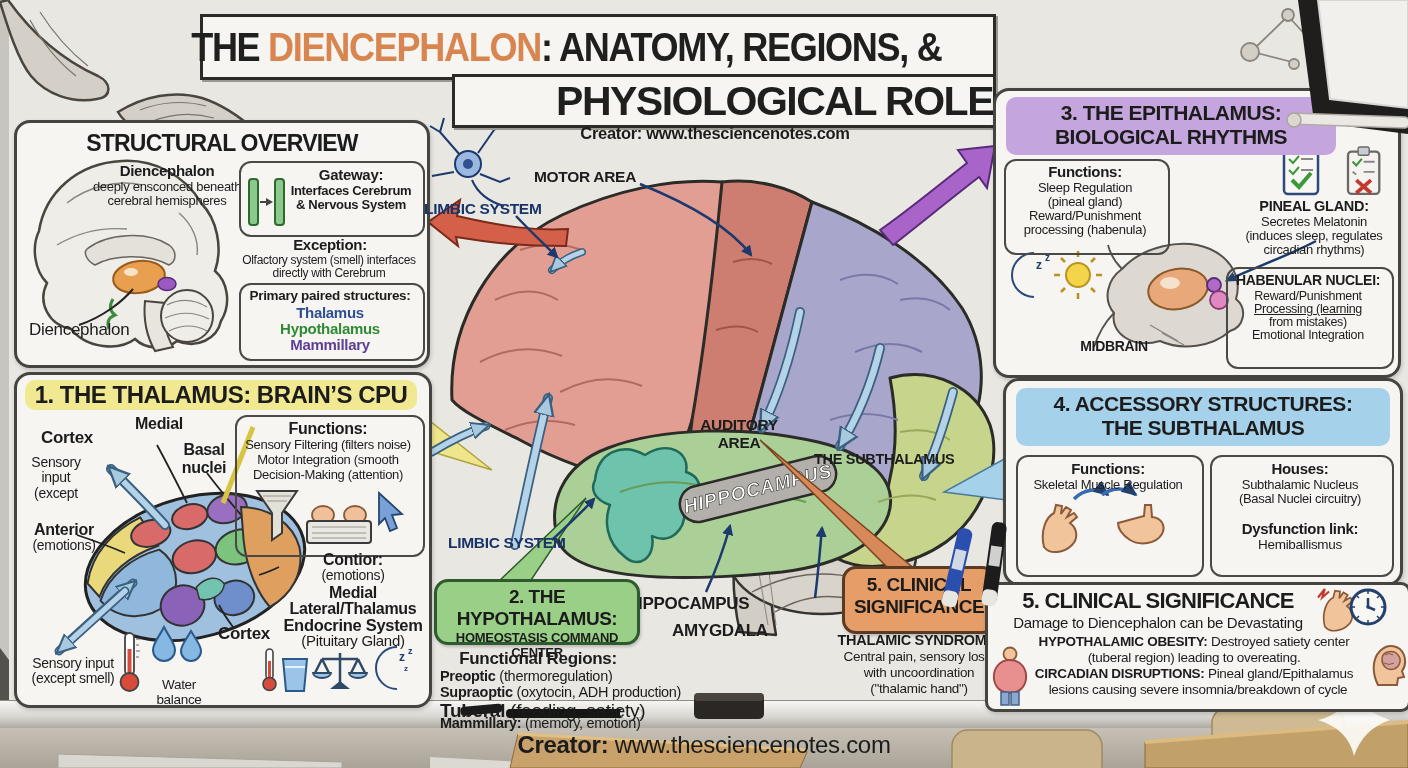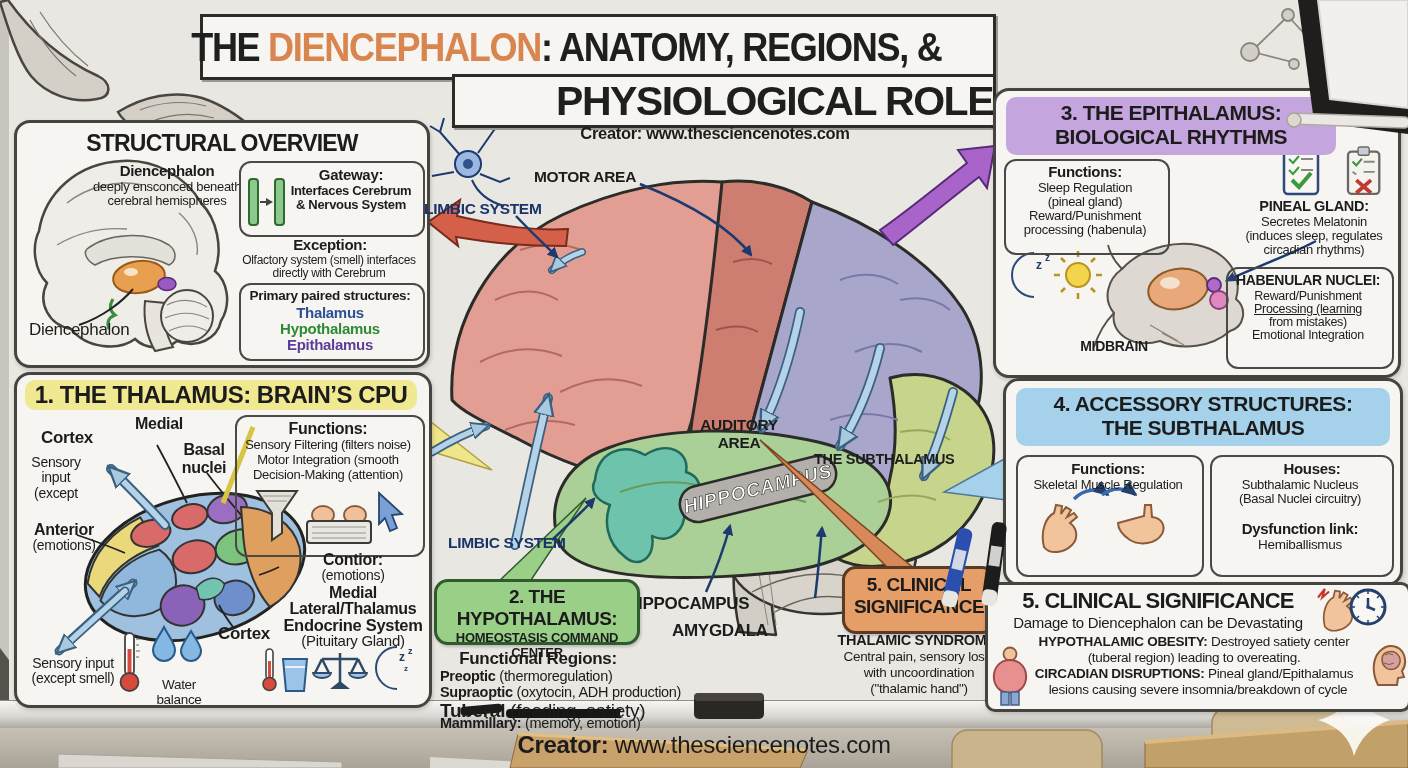--- a/index.html
+++ b/index.html
@@ -197,21 +197,21 @@
     <div class="lbl ctr" style="left:268px;top:44px;width:132px;font-size:15px;">Gateway:</div>
     <div class="lbl ctr" style="left:268px;top:61px;width:132px;font-size:13px;">Interfaces Cerebrum</div>
     <div class="lbl ctr" style="left:268px;top:75px;width:132px;font-size:13px;">&amp; Nervous System</div>
     <div class="lbl ctr" style="left:222px;top:114px;width:182px;font-size:15px;">Exception:</div>
     <div class="lbl ctr thin" style="left:216px;top:131px;width:192px;font-size:12px;">Olfactory system (smell) interfaces</div>
     <div class="lbl ctr thin" style="left:216px;top:144px;width:192px;font-size:12px;">directly with Cerebrum</div>
     <div class="sub" style="left:222px;top:160px;width:182px;height:74px;"></div>
     <div class="lbl ctr" style="left:222px;top:166px;width:182px;font-size:13.5px;">Primary paired structures:</div>
     <div class="lbl ctr" style="left: 222px; top: 182px; width: 182px; font-size: 15px; color: rgb(45, 78, 146);">Thalamus</div>
     <div class="lbl ctr" style="left: 222px; top: 198px; width: 182px; font-size: 15px; color: rgb(46, 139, 51);">Hypothalamus</div>
-    <div class="lbl ctr" style="left: 222px; top: 214px; width: 182px; font-size: 15px; color: rgb(93, 61, 150);">Epithalamus</div>
+    <div class="lbl ctr" style="left: 222px; top: 214px; width: 182px; font-size: 15px; color: rgb(93, 61, 150);">Mammillary</div>
   </div>
 
   <div class="box" style="left:14px;top:372px;width:412px;height:330px;">
     <svg width="412" height="330" viewBox="0 0 412 330">
       <defs>
         <marker id="ahB2" viewBox="0 0 12 12" refX="9" refY="6" markerWidth="3.8" markerHeight="3.8" orient="auto-start-reverse">
           <path d="M0,1L11,6L0,11z" fill="#a9cade" stroke="#3a617f" stroke-width="1.2"></path>
           </marker>
       </defs>
 
@@ -414,21 +414,21 @@
       </g>
     </svg>
     <div class="bar" style="left: 10px; top: 7px; width: 374px; height: 58px; background: rgb(165, 210, 234);">
       <div style="font-size:21px;margin-top:4px;letter-spacing:-0.5px;">4. ACCESSORY STRUCTURES:</div>
       <div style="font-size:21px;letter-spacing:-0.5px;">THE SUBTHALAMUS</div>
     </div>
     <div class="sub" style="left:10px;top:74px;width:184px;height:118px;"></div>
     <div class="lbl ctr" style="left:10px;top:80px;width:184px;font-size:15px;">Functions:</div>
     <div class="lbl ctr thin" style="left:10px;top:97px;width:184px;font-size:13px;">Skeletal Muscle Regulation</div>
     <div class="sub" style="left:204px;top:74px;width:180px;height:118px;"></div>
-    <div class="lbl ctr" style="left:204px;top:80px;width:180px;font-size:15px;margin-left:12px;">Houses:</div>
+    <div class="lbl ctr" style="left:204px;top:80px;width:180px;font-size:15px;">Houses:</div>
     <div class="lbl ctr thin" style="left:204px;top:97px;width:180px;font-size:13px;">Subthalamic Nucleus</div>
     <div class="lbl ctr thin" style="left:204px;top:111px;width:180px;font-size:13px;">(Basal Nuclei circuitry)</div>
     <div class="lbl ctr" style="left:204px;top:140px;width:180px;font-size:15px;">Dysfunction link:</div>
     <div class="lbl ctr thin" style="left:204px;top:157px;width:180px;font-size:13.5px;">Hemiballismus</div>
   </div>
 
   <div class="box" style="left:985px;top:582px;width:420px;height:124px;border-radius:10px;">
     <svg width="420" height="124" viewBox="0 0 420 124">
       <g transform="translate(330,4) scale(0.85)">
         <path d="M8,44 C4,28 10,14 18,10 L20,2 L26,3 L25,11 L30,4 L35,7 L31,14 L38,10 L41,14 L34,20 C42,26 42,36 36,42 C28,50 14,52 8,44 Z" fill="#f2c49c" stroke="#8a5a3a" stroke-width="2"></path>

